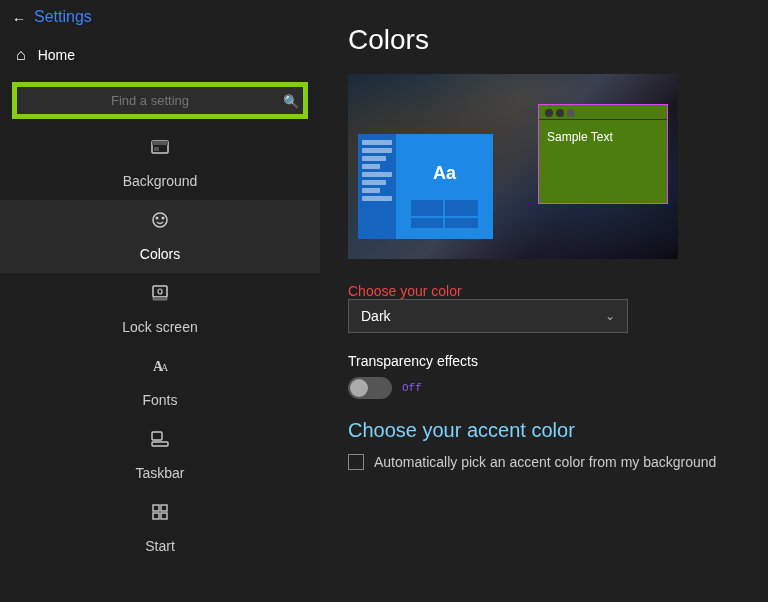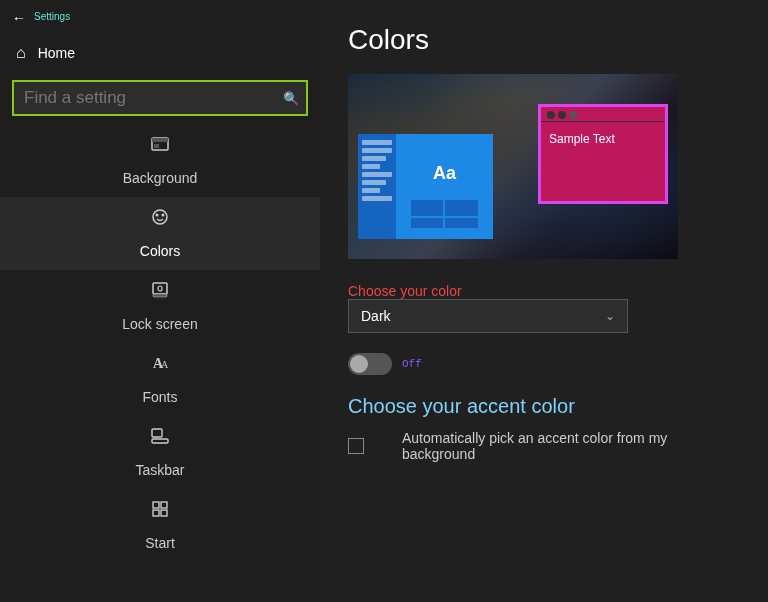--- a/index.html
+++ b/index.html
@@ -32,22 +32,22 @@
       gap: 8px;
       cursor: pointer;
     }
 
     .sidebar-header .back-arrow {
       font-size: 14px;
       color: #ffffff;
     }
 
     .sidebar-header .settings-title {
-      font-size: 10px;
-      color: #5eead4;
+      font-size: 16px;
+      color: #3b82f6;
     }
 
     .home-item {
       display: flex;
       align-items: center;
       gap: 12px;
       padding: 12px 16px;
       cursor: pointer;
     }
 
@@ -56,25 +56,26 @@
     }
 
     .search-box {
       margin: 6px 12px 8px 12px;
       position: relative;
     }
 
     .search-box input {
       width: 100%;
       background: #2d2d2d;
-      border: 2px solid #84cc16;
+      border: 5px solid #84cc16;
       color: #aaa;
       padding: 6px 30px 6px 10px;
-      font-size: 17px;
+      font-size: 13px;
       outline: none;
+      text-align: center;
     }
 
     .search-box .search-icon {
       position: absolute;
       right: 8px;
       top: 50%;
       transform: translateY(-50%);
       color: #aaa;
       font-size: 13px;
     }
@@ -150,22 +151,22 @@
         radial-gradient(ellipse at 70% 60%, rgba(30,50,80,0.8) 0%, transparent 60%),
         radial-gradient(ellipse at 50% 20%, rgba(100,80,50,0.4) 0%, transparent 40%);
     }
 
     .preview-window-dark {
       position: absolute;
       top: 30px;
       right: 10px;
       width: 130px;
       height: 100px;
-      background: #be185d;
-      border: 3px solid #d946ef;
+      background: #4d7c0f;
+      border: 1px solid #d946ef;
     }
 
     .preview-window-dark .sample-text {
       color: #ffffff;
       font-size: 12px;
       padding: 10px 8px;
     }
 
     .preview-window-light {
       position: absolute;
@@ -291,21 +292,20 @@
       height: 16px;
       border: 1px solid #888;
       background: transparent;
       display: inline-block;
       flex-shrink: 0;
     }
 
     .checkbox-label {
       font-size: 14px;
       color: #cccccc;
-      margin-left: 28px;
     }
 
     
     .main-content::-webkit-scrollbar { width: 6px; }
     .main-content::-webkit-scrollbar-track { background: #202020; }
     .main-content::-webkit-scrollbar-thumb { background: #444; }
   </style>
 </head>
 <body>
 
@@ -437,20 +437,21 @@
 
   <div class="control-section">
     <div class="control-label">Choose your color</div>
     <div class="dropdown">
       <span>Dark</span>
       <span class="dropdown-chevron">⌄</span>
     </div>
   </div>
 
   <div class="transparency-section">
+    <div class="transparency-label">Transparency effects</div>
     <div class="toggle-row">
       <div class="toggle">
         <div class="toggle-thumb"></div>
       </div>
       <span class="toggle-off-label">Off</span>
     </div>
   </div>
 
   <div>
     <h2 class="accent-title">Choose your accent color</h2>

